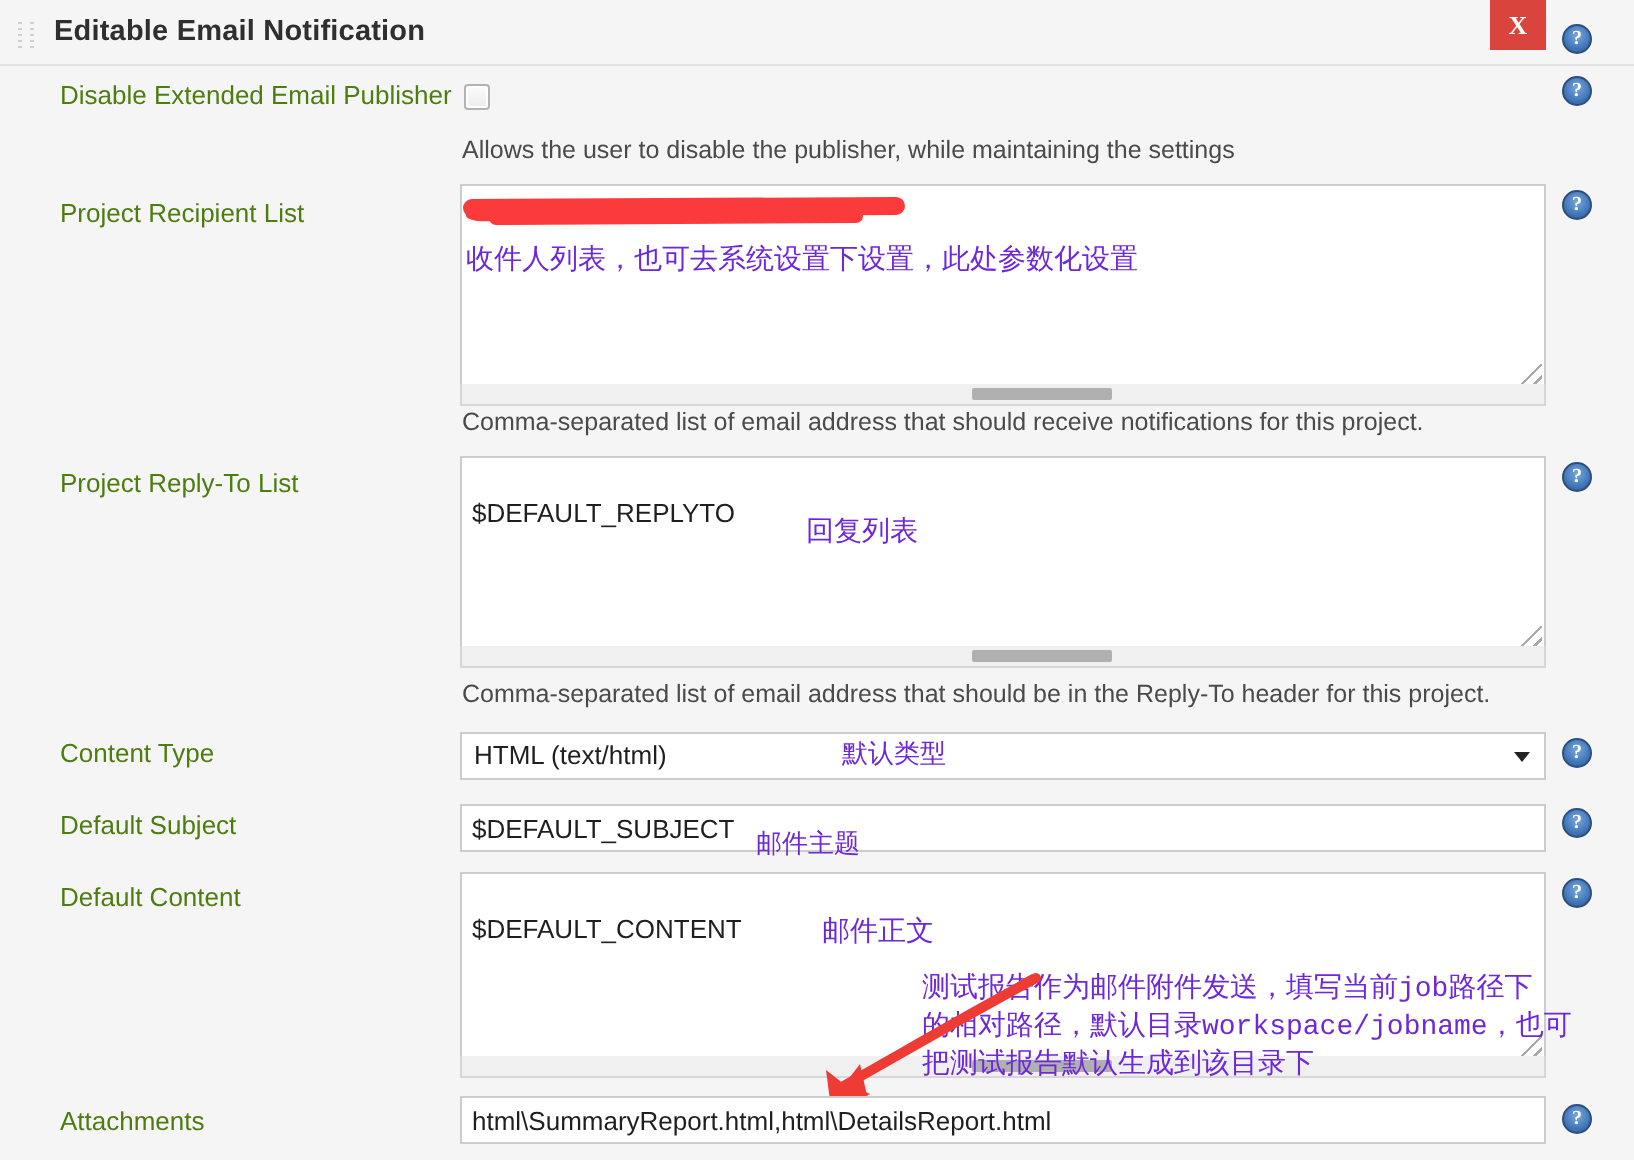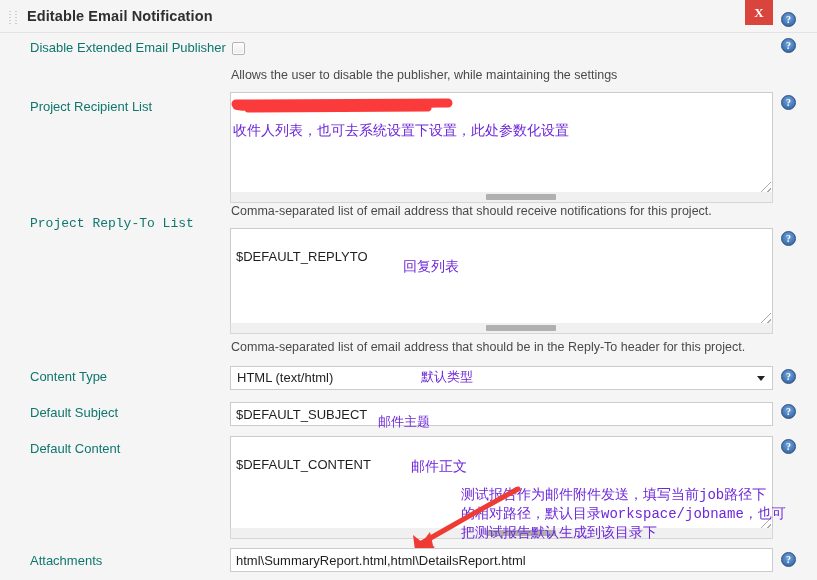--- a/index.html
+++ b/index.html
@@ -56,21 +56,21 @@
     color: #ffffff; font-size: 10px; font-weight: bold;
     display: flex; align-items: center; justify-content: center;
     cursor: pointer; line-height: 1;
     font-family: "Liberation Serif", serif;
   }
   .help::after { content: "?"; }
 
   
   .label {
     position: absolute; left: 30px;
-    font-size: 13px; color: #0f766e; white-space: nowrap;
+    font-size: 13px; color: #4d7c0f; white-space: nowrap;
   }
   .hint {
     position: absolute; left: 231px;
     font-size: 12.5px; color: #4a4a4a; white-space: nowrap;
   }
 
   .checkbox {
     position: absolute; width: 13px; height: 13px;
     background: linear-gradient(#fcfcfc, #ececec);
     border: 1px solid #b3b3b3; border-radius: 2px;
@@ -162,21 +162,21 @@
   <div class="hint" style="top:204px;">Comma-separated list of email address that should receive notifications for this project.</div>
 
   <svg class="scribble" style="left:228px; top:90px;" width="230" height="28">
     <path d="M6,16 C40,9 70,19 104,12 C140,5 170,18 205,11 C216,9 220,13 214,16
              C180,22 150,12 118,19 C85,26 55,14 22,20 C10,22 2,19 6,16 Z" fill="#fb3b3b"></path>
     <path d="M8,14 L220,13" stroke="#fb3b3b" stroke-width="9" stroke-linecap="round" fill="none"></path>
     <path d="M20,19 L200,18" stroke="#fb3b3b" stroke-width="7" stroke-linecap="round" fill="none"></path>
   </svg>
   <div class="anno" style="left:233px; top:122px;">收件人列表，也可去系统设置下设置，此处参数化设置</div>
 
-  <div class="label" style="top:216px;font-family:Liberation Mono, monospace;">Project Reply-To List</div>
+  <div class="label" style="top:234px;">Project Reply-To List</div>
   <div class="ta" style="top:228px; height:98px;">$DEFAULT_REPLYTO</div>
   <div class="ta-resize" style="left:759px; top:313px;"></div>
   <div class="hscroll" style="left:230px; top:323px;">
       <i></i>
     </div>
   <span class="help" style="left:781px; top:231px;"></span>
   <div class="hint" style="top:340px;">Comma-separated list of email address that should be in the Reply-To header for this project.</div>
   <div class="anno" style="left:403px; top:258px;">回复列表</div>
 
   <div class="label" style="top:369px;">Content Type</div>

